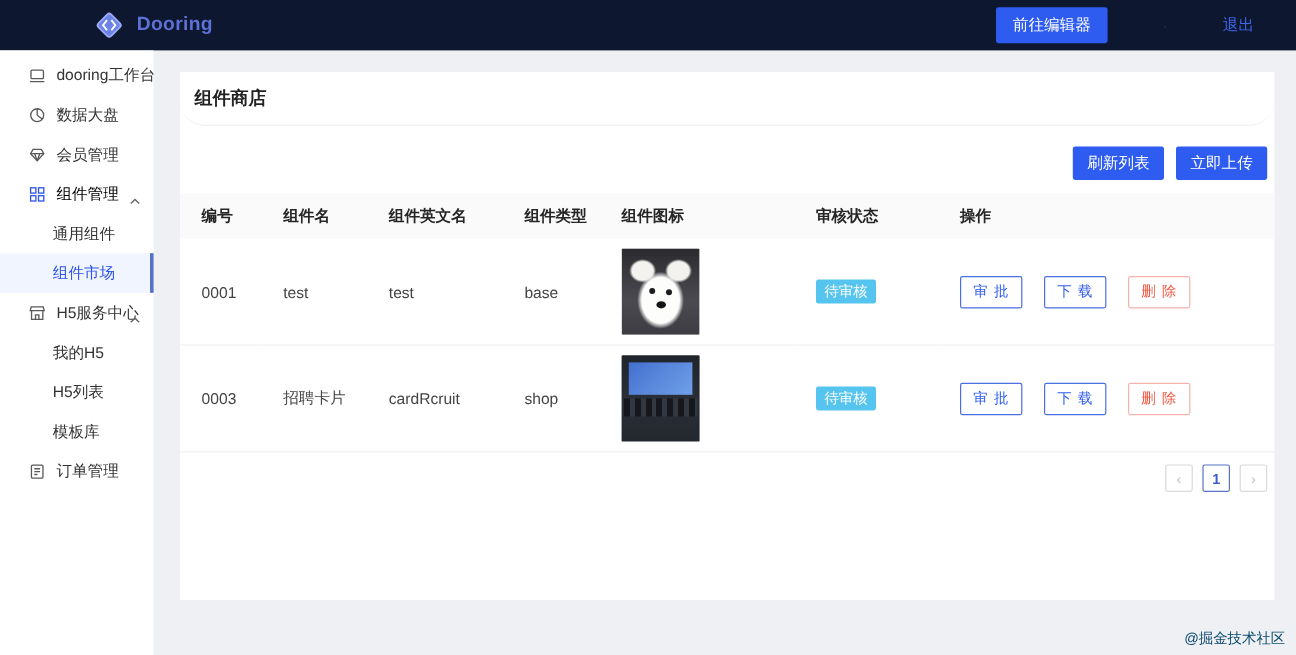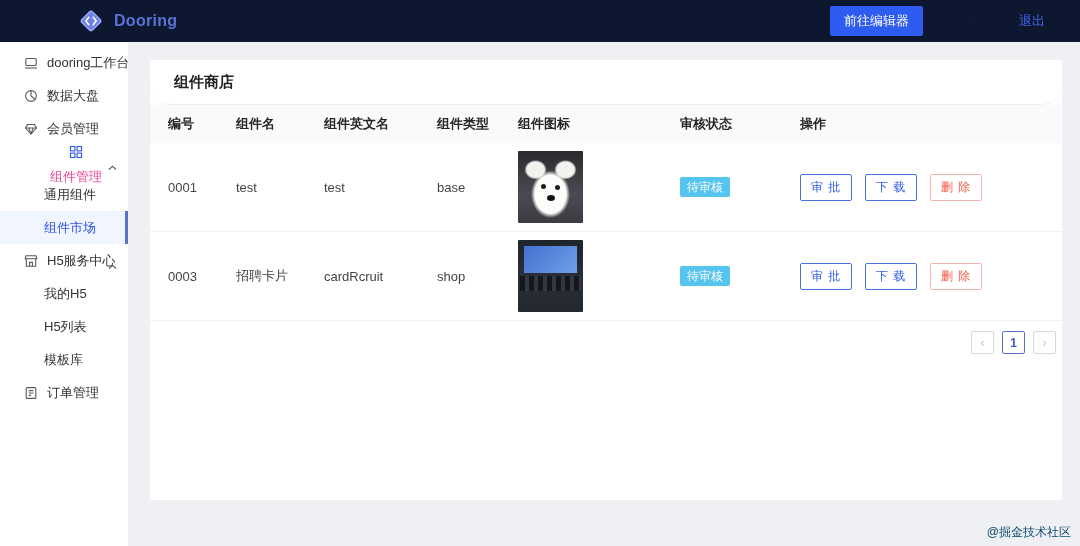--- a/index.html
+++ b/index.html
@@ -15,45 +15,45 @@
   .btn-primary { background:#2e5bf0; color:#fff; font-size:13px; padding:6px 14px; }
   .nav-user { color:#22314f; font-size:13px; min-width:40px; text-align:center; }
   .nav-logout { color:#3f66f0; font-size:13px; cursor:pointer; }
 
   
   .layout { display:flex; height:504px; }
   .sidebar { width:128px; background:#fff; flex-shrink:0; padding-top:4px; }
   .menu-item { height:33px; display:flex; align-items:center; padding-left:24px; gap:9px; font-size:13px; color:#333; cursor:pointer; position:relative; white-space:nowrap; }
   .menu-item .mi-icon { display:flex; align-items:center; }
   .menu-item.child { padding-left:44px; }
-  .menu-item.parent-active { color:#ec4899;flex-direction:column; }
+  .menu-item.parent-active { color:#000000; }
   .menu-item.selected { background:#f0f5ff; color:#2f54eb; }
   .menu-item.selected::after { content:""; position:absolute; right:0; top:0; bottom:0; width:3px; background:#5873c5; }
   .caret { position:absolute; right:11px; top:14px; }
 
   
   .main { flex:1; position:relative; }
   .card { background:#fff; margin:18px 18px 0 22px; height:440px; }
-  .card-header { padding:13px 24px 12px; font-size:15px; font-weight:700; color:#222; border-bottom:1px solid #f0f0f0;border-radius:21px; }
+  .card-header { padding:13px 12px 12px; font-size:15px; font-weight:700; color:#222; border-bottom:1px solid #f0f0f0;border-radius:21px; }
   .toolbar { display:flex; justify-content:flex-end; gap:10px; padding:17px 6px 11px; }
   .btn-sm { font-size:13px; padding:5px 12px; }
 
   
   table { width:100%; border-collapse:collapse; table-layout:fixed; }
   col.c1{width:68px} col.c2{width:88px} col.c3{width:113px} col.c4{width:81px} col.c5{width:162px} col.c6{width:120px}
   th { background:#fafafa; font-weight:700; font-size:13px; color:#262626; text-align:left; padding:10px 6px 10px 18px; }
   td { font-size:13px; color:#444; text-align:left; padding:8px 6px 8px 18px; border-bottom:1px solid #f0f0f0; vertical-align:middle; }
 
   
   .badge { display:inline-block; color:#fff; font-size:12px; padding:2px 7px; border-radius:2px; line-height:16px; }
   .badge[data-status="pending"] { background:#55c4ee; }
   .badge[data-status="rejected"] { background:#ee5a23; }
 
   
-  .btn-outline { background:#fff; border:1px solid #4a6fe0; color:#2e5bf0; font-size:12px; padding:4px 10px; border-radius:2px; margin-right:9px; cursor:pointer; letter-spacing:1px; }
+  .btn-outline { background:#fff; border:1px solid #4a6fe0; color:#2e5bf0; font-size:12px; padding:4px 10px; border-radius:2px; margin-right:14px; cursor:pointer; letter-spacing:1px; }
   .btn-outline.danger { border-color:#f3b4ab; color:#f25540; }
 
   
   .photo { position:relative; overflow:hidden; width:65px; border-radius:1px; }
   .photo[data-photo="dog"] { height:72px;
     background:
       radial-gradient(ellipse 16px 14px at 27% 26%, #f3f2ef 55%, rgba(243,242,239,0) 70%),
       radial-gradient(ellipse 16px 14px at 73% 26%, #f3f2ef 55%, rgba(243,242,239,0) 70%),
       radial-gradient(ellipse 27px 33px at 50% 60%, #fdfdfc 58%, rgba(253,253,252,0) 72%),
       linear-gradient(180deg,#2b2b2f 0%,#4a4a50 60%,#3c3c42 100%); }
@@ -189,20 +189,24 @@
           </svg>
       </span>
       <span>订单管理</span>
     </div>
   </div>
 
   <div class="main">
     <div class="card">
       <div class="card-header">组件商店</div>
 
+      <div class="toolbar">
+        <button class="btn btn-primary btn-sm">刷新列表</button>
+        <button class="btn btn-primary btn-sm">立即上传</button>
+      </div>
 
       <table>
         <colgroup>
             <col class="c1">
             <col class="c2">
             <col class="c3">
             <col class="c4">
             <col class="c5">
             <col class="c6">
             <col>

